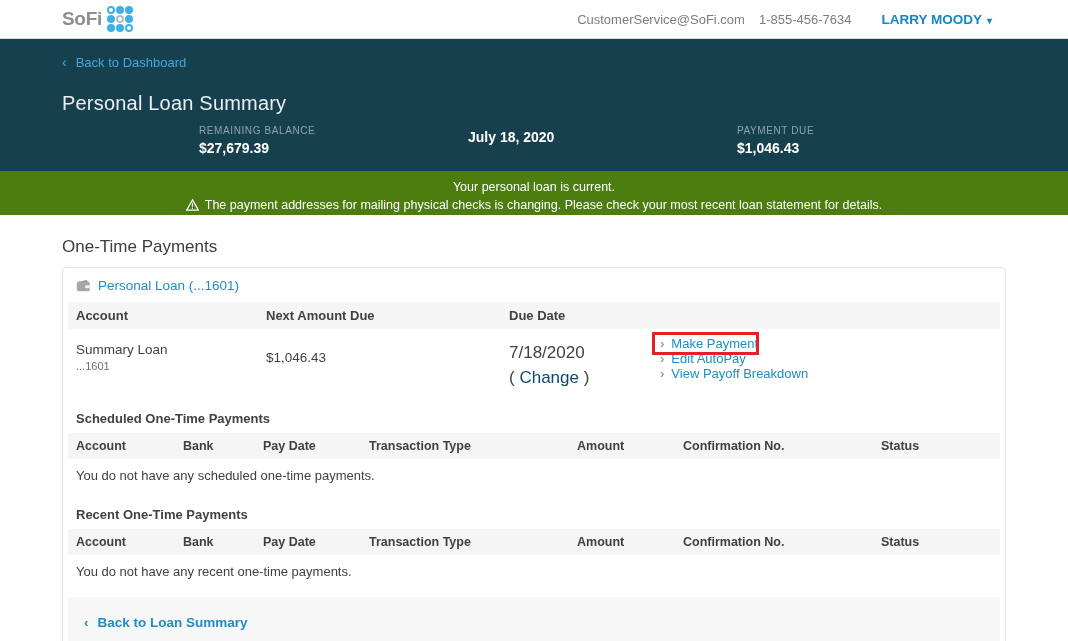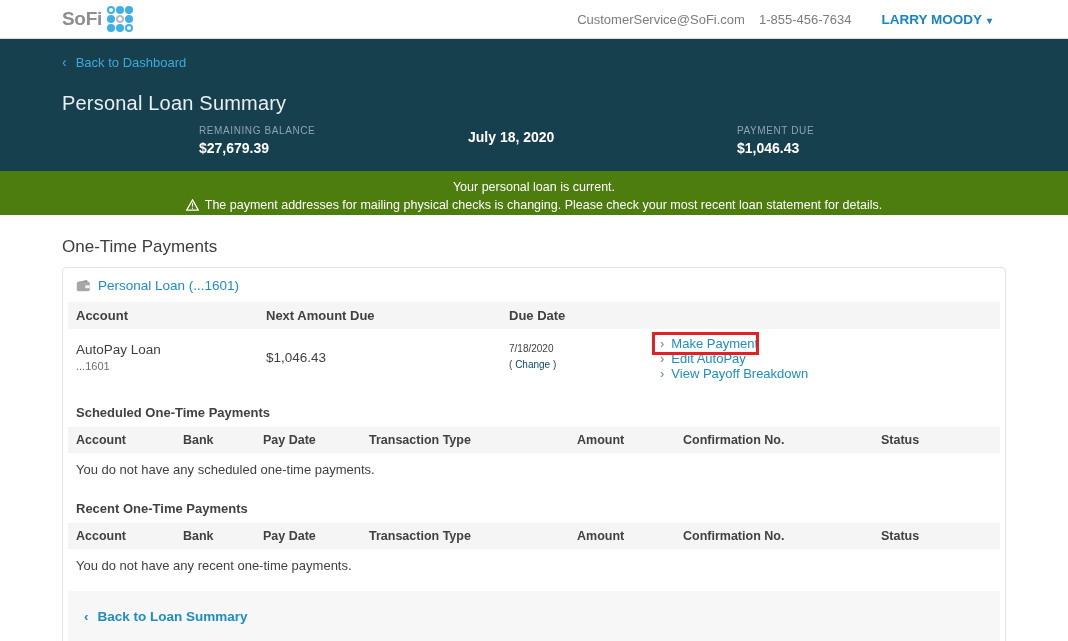--- a/index.html
+++ b/index.html
@@ -55,21 +55,21 @@
   table { width:100%; border-collapse:collapse; table-layout:fixed; }
   th { background:#f5f5f5; text-align:left; font-size:13px; color:#414141; padding:6px 0; font-weight:bold; }
   th.first { padding-left:8px; }
   .empty-table th { font-size:12.5px; }
 
   .main-row td { vertical-align:top; padding-bottom:13px; }
   .cell-account { padding:13px 0 0 8px; }
   .acct-name { font-size:13.5px; }
   .acct-num { font-size:11px; color:#6e6e6e; margin-top:3px; }
   .cell-amount { padding-top:21px; font-size:13.5px; }
-  .cell-due { padding-top:14px; font-size:10px; }
+  .cell-due { padding-top:14px; font-size:17px; }
   .change-line { margin-top:5px; }
   .change-link { color:#0c4a6e; }
   .cell-actions { padding-top:8px; }
   .action { display:flex; align-items:baseline; gap:7px; font-size:13px; line-height:14px; margin-bottom:1px; }
   .action a { color:#1d8dc4; }
   .chev-r { color:#72818a; font-size:13px; }
   .action.rel { position:relative; }
   .annotation {
     position:absolute; left:-8px; top:-5px; width:107px; height:23px;
     border:3px solid #e41f26; pointer-events:none;
@@ -167,21 +167,21 @@
         <tr>
           <th class="first">Account</th>
           <th>Next Amount Due</th>
           <th>Due Date</th>
           <th></th>
         </tr>
       </thead>
       <tbody>
         <tr class="main-row">
           <td class="cell-account">
-            <div class="acct-name">AutoPay Loan</div>
+            <div class="acct-name">Summary Loan</div>
             <div class="acct-num">...1601</div>
           </td>
           <td class="cell-amount">$1,046.43</td>
           <td class="cell-due">
             <div>7/18/2020</div>
             <div class="change-line">
               <span>(</span>
               <a class="change-link">Change</a>
               <span>)</span>
             </div>

